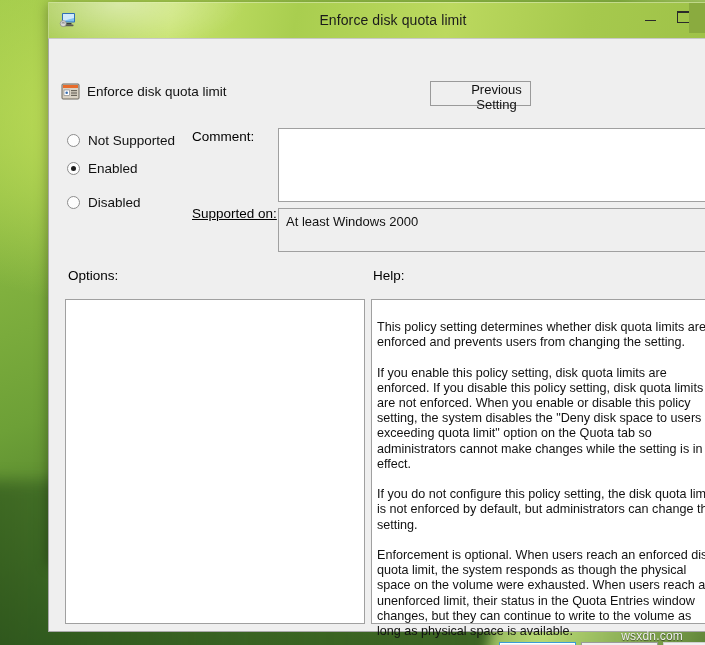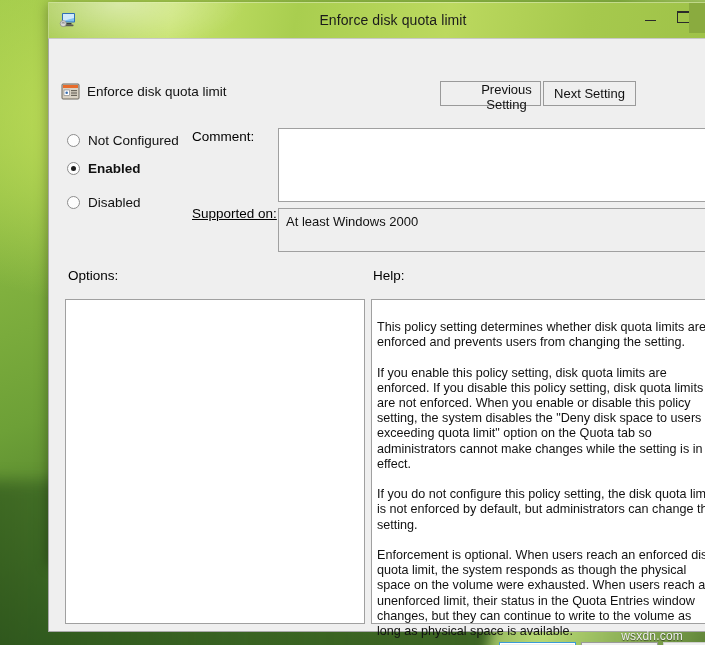--- a/index.html
+++ b/index.html
@@ -131,21 +131,21 @@
     top: 42px;
     height: 25px;
     background: #efefef;
     border: 1px solid #9a9a9a;
     font-size: 13px;
     color: #111;
     font-family: "Liberation Sans", sans-serif;
     cursor: default;
     padding: 0;
   }
-  #btn-prev { left: 391px; width: 101px; padding-left: 32px; }
+  #btn-prev { left: 381px; width: 101px; padding-left: 32px; }
   #btn-next { left: 494px; width: 93px; }
 
   
   .radio-row {
     position: absolute;
     left: 18px;
     display: flex;
     align-items: center;
     cursor: default;
   }
@@ -166,21 +166,21 @@
     border-radius: 50%;
     background: #1d1d1d;
   }
   .radio-label {
     margin-left: 8px;
     font-size: 13.5px;
     color: #111;
     white-space: nowrap;
   }
   #radio-notconf { top: 94px; }
-  #radio-enabled { top: 122px; font-weight: bold; }
+  #radio-enabled { top: 122px; }
   #radio-disabled { top: 156px; justify-content: space-between; }
 
   
   .field-label {
     position: absolute;
     font-size: 13.5px;
     color: #000000;
   }
   #label-comment { left: 143px; top: 90px; }
   #label-supported { left: 143px; top: 167px; text-decoration: underline; }
@@ -339,25 +339,24 @@
         <rect x="2" y="2" width="15" height="3" fill="#e86b2a"></rect>
         <rect x="3" y="7" width="5.5" height="5.5" fill="#ffffff" stroke="#7a7a7a" stroke-width=".6"></rect>
         <circle cx="5.7" cy="9.7" r="1.3" fill="#3a6fb0"></circle>
         <rect x="10" y="7" width="6" height="1.2" fill="#6b665c"></rect>
         <rect x="10" y="9.4" width="6" height="1.2" fill="#6b665c"></rect>
         <rect x="10" y="11.8" width="6" height="1.2" fill="#6b665c"></rect>
       </svg>
       <div id="setting-name">Enforce disk quota limit</div>
 
       <button class="nav-btn" id="btn-prev">Previous Setting</button>
-      <button class="nav-btn" id="btn-next">Next Setting</button>
 
       <div class="radio-row" id="radio-notconf">
         <span class="radio-mark"></span>
-        <span class="radio-label">Not Configured</span>
+        <span class="radio-label">Not Supported</span>
       </div>
       <div class="radio-row" id="radio-enabled">
         <span class="radio-mark checked"></span>
         <span class="radio-label">Enabled</span>
       </div>
       <div class="radio-row" id="radio-disabled">
         <span class="radio-mark"></span>
         <span class="radio-label">Disabled</span>
       </div>
 

